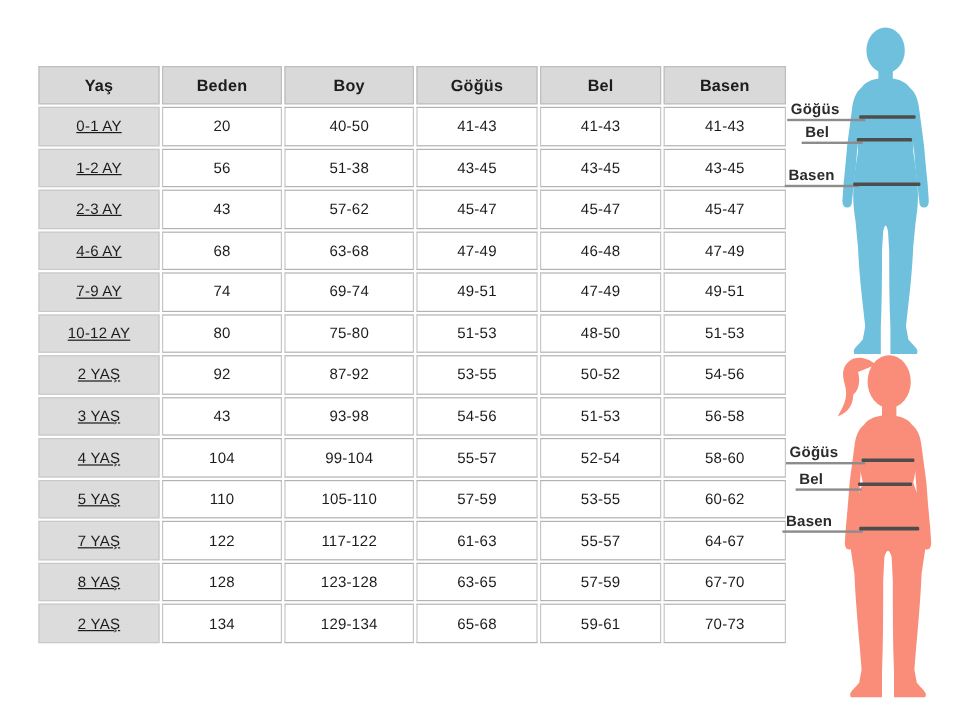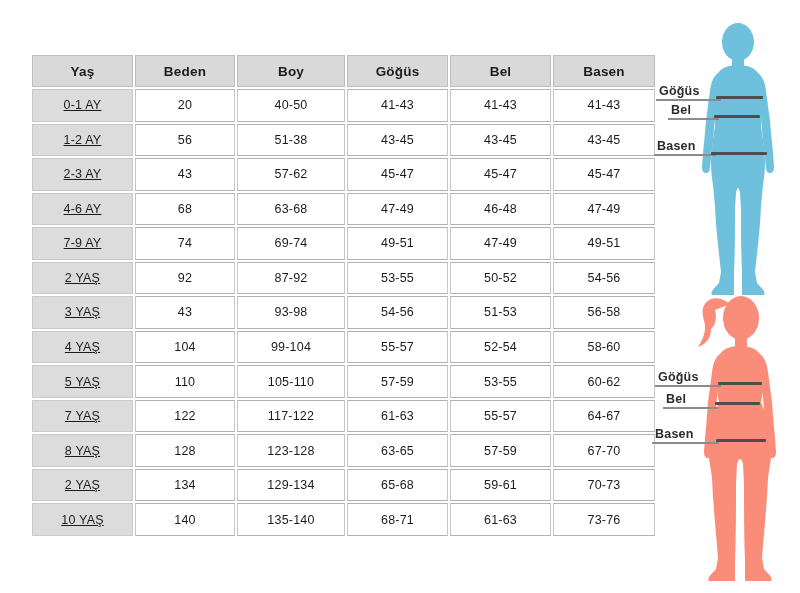--- a/index.html
+++ b/index.html
@@ -97,20 +97,28 @@
         </tr>
         <tr>
           <th>7-9 AY</th>
           <td>74</td>
           <td>69-74</td>
           <td>49-51</td>
           <td>47-49</td>
           <td>49-51</td>
         </tr>
         <tr>
+          <th>10-12 AY</th>
+          <td>80</td>
+          <td>75-80</td>
+          <td>51-53</td>
+          <td>48-50</td>
+          <td>51-53</td>
+        </tr>
+        <tr>
           <th>2 YAŞ</th>
           <td>92</td>
           <td>87-92</td>
           <td>53-55</td>
           <td>50-52</td>
           <td>54-56</td>
         </tr>
         <tr>
           <th>3 YAŞ</th>
           <td>43</td>
@@ -151,28 +159,20 @@
           <td>57-59</td>
           <td>67-70</td>
         </tr>
         <tr>
           <th>2 YAŞ</th>
           <td>134</td>
           <td>129-134</td>
           <td>65-68</td>
           <td>59-61</td>
           <td>70-73</td>
-        </tr>
-        <tr>
-          <th>10 YAŞ</th>
-          <td>140</td>
-          <td>135-140</td>
-          <td>68-71</td>
-          <td>61-63</td>
-          <td>73-76</td>
         </tr>
       </tbody>
   </table>
 </div>
 
 <svg class="fig" style="left:692px;top:21px" width="92" height="276" viewBox="0 0 92 276">
   <g fill="#6fc0dd">
     <ellipse cx="46" cy="21" rx="16" ry="19"></ellipse>
     <rect x="40" y="32" width="12" height="16"></rect>
     <path d="

